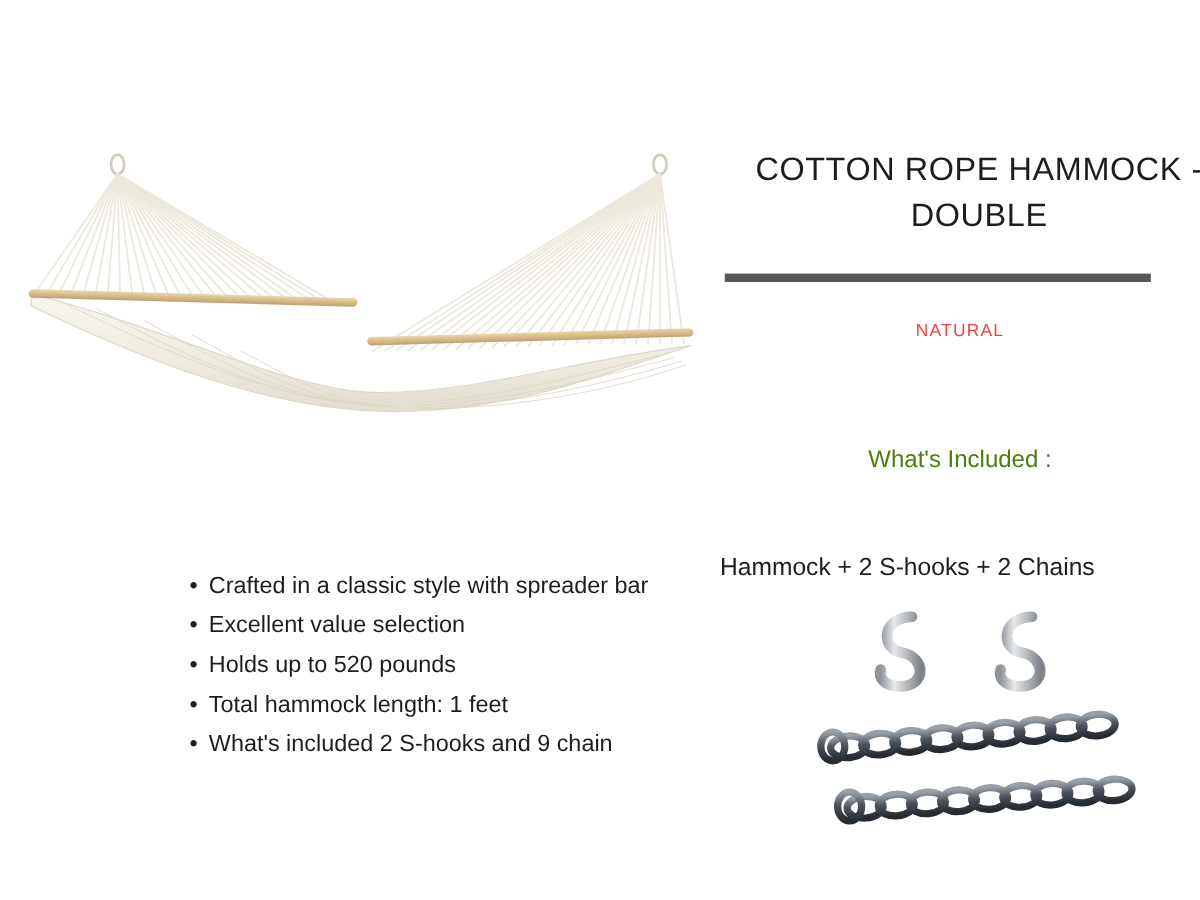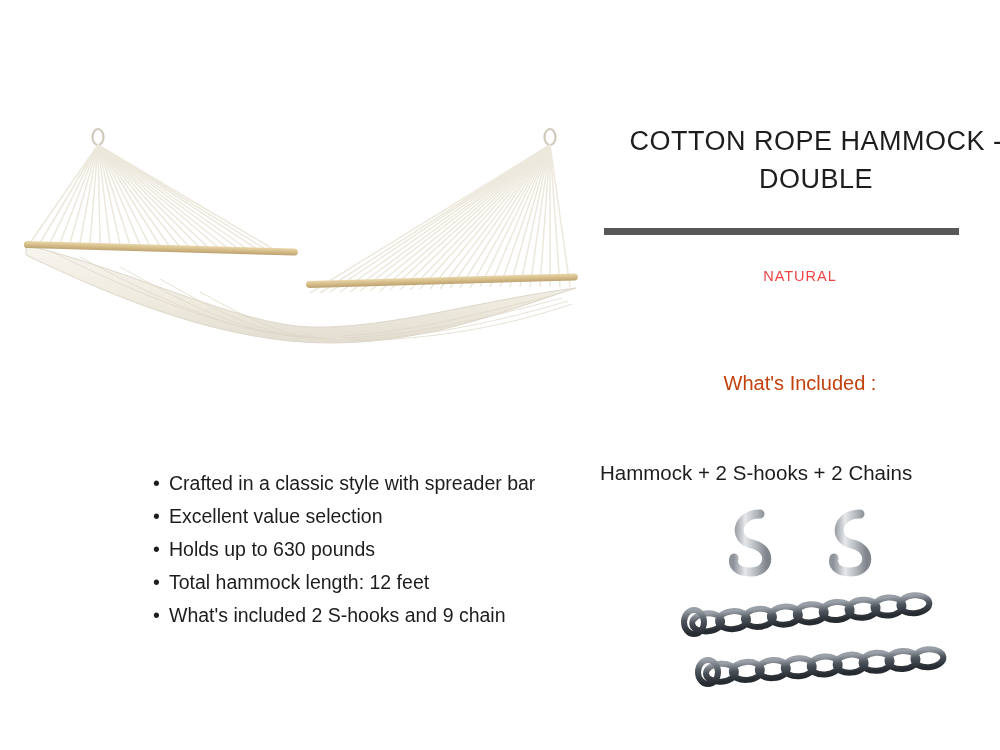--- a/index.html
+++ b/index.html
@@ -33,21 +33,21 @@
     width: 100%;
     height: 100%;
   }
 
   .features {
     position: absolute;
     left: 148px;
     top: 462px;
     width: 430px;
     list-style: none;
-    margin: 5px;
+    margin: 10px;
     padding: 0;
     color: #1d1d1d;
     font-size: 19.5px;
     line-height: 33px;
   }
   .features li {
     position: relative;
     padding-left: 16px;
     white-space: nowrap;
   }
@@ -97,21 +97,21 @@
     letter-spacing: 1px;
     color: #ef4444;
   }
   .included-label {
     position: absolute;
     left: 0;
     top: 372px;
     width: 400px;
     text-align: center;
     font-size: 20px;
-    color: #c2410c;
+    color: #4d7c0f;
   }
   .included-value {
     position: absolute;
     left: 0;
     top: 461px;
     width: 400px;
     text-align: left;
     font-size: 20.5px;
     color: #1d1d1d;
   }
@@ -228,22 +228,22 @@
 
       <rect x="14" y="146" width="274" height="7" rx="3.5" fill="url(#barGrad)" transform="rotate(1.6 14 146)"></rect>
 
       <rect x="296" y="186" width="272" height="7" rx="3.5" fill="url(#barGrad)" transform="rotate(-1.6 296 190)"></rect>
     </svg>
   </div>
 
   <ul class="features">
     <li>Crafted in a classic style with spreader bar</li>
     <li>Excellent value selection</li>
-    <li>Holds up to 630 pounds</li>
-    <li>Total hammock length: 12 feet</li>
+    <li>Holds up to 520 pounds</li>
+    <li>Total hammock length: 1 feet</li>
     <li>What's included 2 S-hooks and 9 chain</li>
   </ul>
 
   <div class="right">
 
     <div class="product-title">COTTON ROPE HAMMOCK - DOUBLE</div>
 
     <div class="divider"></div>
 
     <div class="color-name">NATURAL</div>

